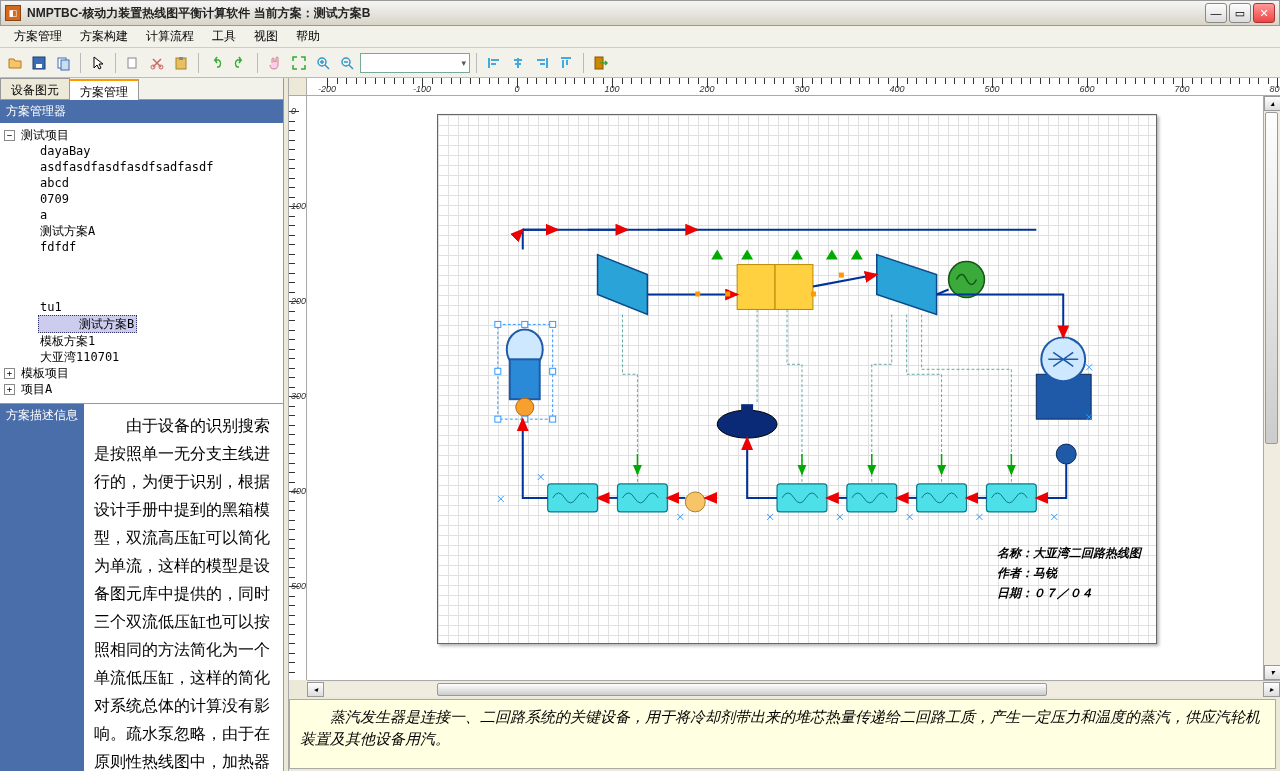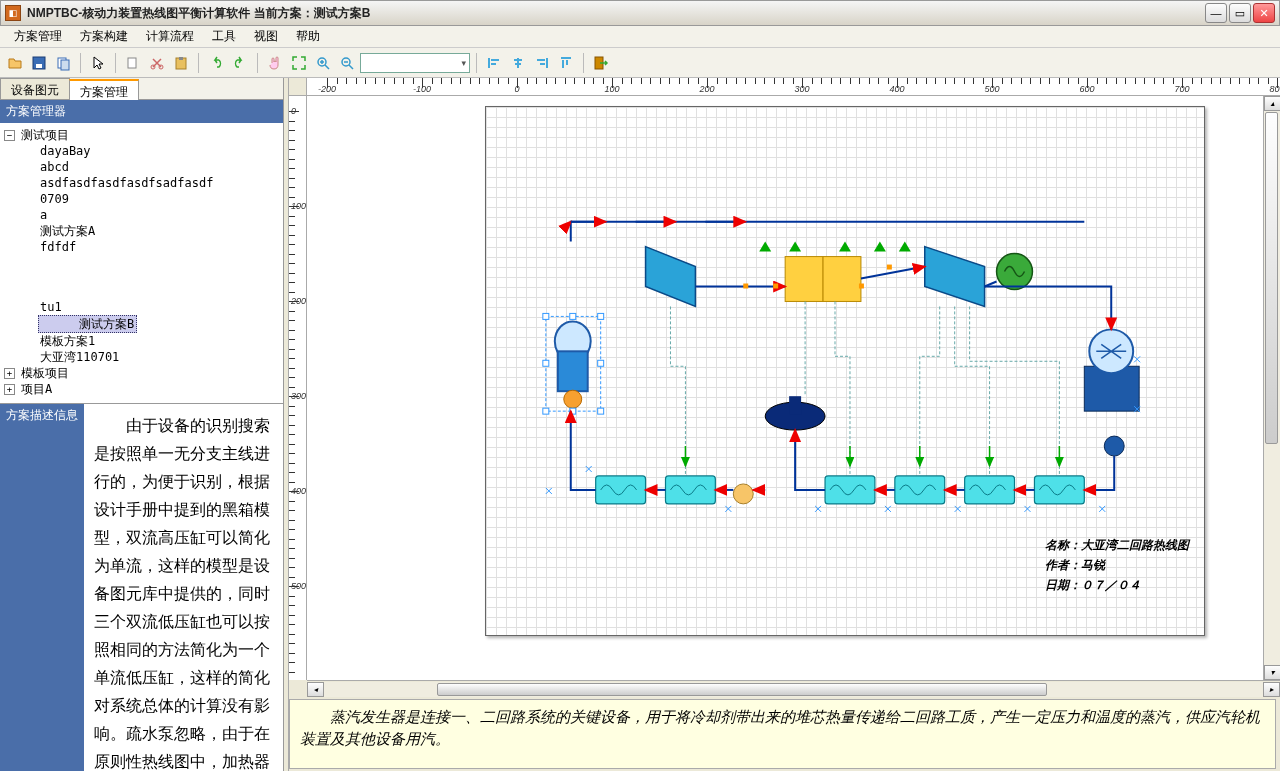--- a/index.html
+++ b/index.html
@@ -50,23 +50,23 @@
 .ruler-h .tick-label { position: absolute; top: 6px; transform: translateX(-50%); color: #333; }
 
 .canvas-wrap { flex: 1; position: relative; display: flex; }
 .ruler-v { width: 18px; background: #fff; border-right: 1px solid #aaa; position: relative; font-size: 9px; overflow: hidden; }
 .ruler-v .tick { position: absolute; left: 0; border-top: 1px solid #333; width: 6px; }
 .ruler-v .tick.major { width: 10px; }
 .ruler-v .tick-label { position: absolute; left: 2px; transform: translateY(-50%); color: #333; writing-mode: horizontal-tb; }
 
 .canvas-scroll { flex: 1; overflow: auto; background: #999; position: relative; }
 .canvas { position: absolute; left: 0; top: 0; width: 1100px; height: 600px; background: #fff; }
-.drawing-page { position: absolute; left: 130px; top: 10px; width: 720px; height: 530px; background: #fff; border: 1px solid #666; box-shadow: 2px 2px 3px rgba(0,0,0,0.3);
+.drawing-page { position: absolute; left: 130px; top: 18px; width: 720px; height: 530px; background: #fff; border: 1px solid #666; box-shadow: 2px 2px 3px rgba(0,0,0,0.3);
   background-image: linear-gradient(#e0e0e0 1px, transparent 1px), linear-gradient(90deg, #e0e0e0 1px, transparent 1px);
-  background-size: 10px 10px; margin-left: 48px; }
+  background-size: 10px 10px; }
 
 .hscroll { height: 17px; background: #ece9d8; border-top: 1px solid #aaa; display: flex; align-items: center; margin-left: 18px; }
 .sb-btn { width: 17px; height: 15px; background: linear-gradient(#fefefe,#ddd); border: 1px solid #999; display: flex; align-items: center; justify-content: center; font-size: 8px; }
 .sb-track { flex: 1; height: 15px; background: #f0ede0; position: relative; }
 .sb-thumb { position: absolute; height: 13px; top: 1px; background: linear-gradient(#fefefe,#ccc); border: 1px solid #999; border-radius: 2px; }
 
 .bottom-info { background: #ffffe1; border: 1px solid #aaa; margin: 2px 4px 2px 0; padding: 6px 10px; font-size: 15px; font-family: SimSun, serif; line-height: 22px; text-indent: 2em; height: 70px; overflow: hidden; }
 
 
 .diag { position: absolute; inset: 0; }
@@ -216,24 +216,24 @@
     <div class="tree-area">
       <div class="tree-node">
         <span class="tree-toggle">−</span>
         <span class="tree-label">测试项目</span>
       </div>
       <div class="tree-children" id="tree-children">
           <div class="tree-node" style="padding-left: 14px;">
             <span class="tree-label">dayaBay</span>
           </div>
           <div class="tree-node" style="padding-left: 14px;">
+            <span class="tree-label">asdfasdfasdfasdfsadfasdf</span>
+          </div>
+          <div class="tree-node" style="padding-left: 14px;">
             <span class="tree-label">abcd</span>
-          </div>
-          <div class="tree-node" style="padding-left: 14px;">
-            <span class="tree-label">asdfasdfasdfasdfsadfasdf</span>
           </div>
           <div class="tree-node" style="padding-left: 14px;">
             <span class="tree-label">0709</span>
           </div>
           <div class="tree-node" style="padding-left: 14px;">
             <span class="tree-label">a</span>
           </div>
           <div class="tree-node" style="padding-left: 14px;">
             <span class="tree-label">测试方案A</span>
           </div>

